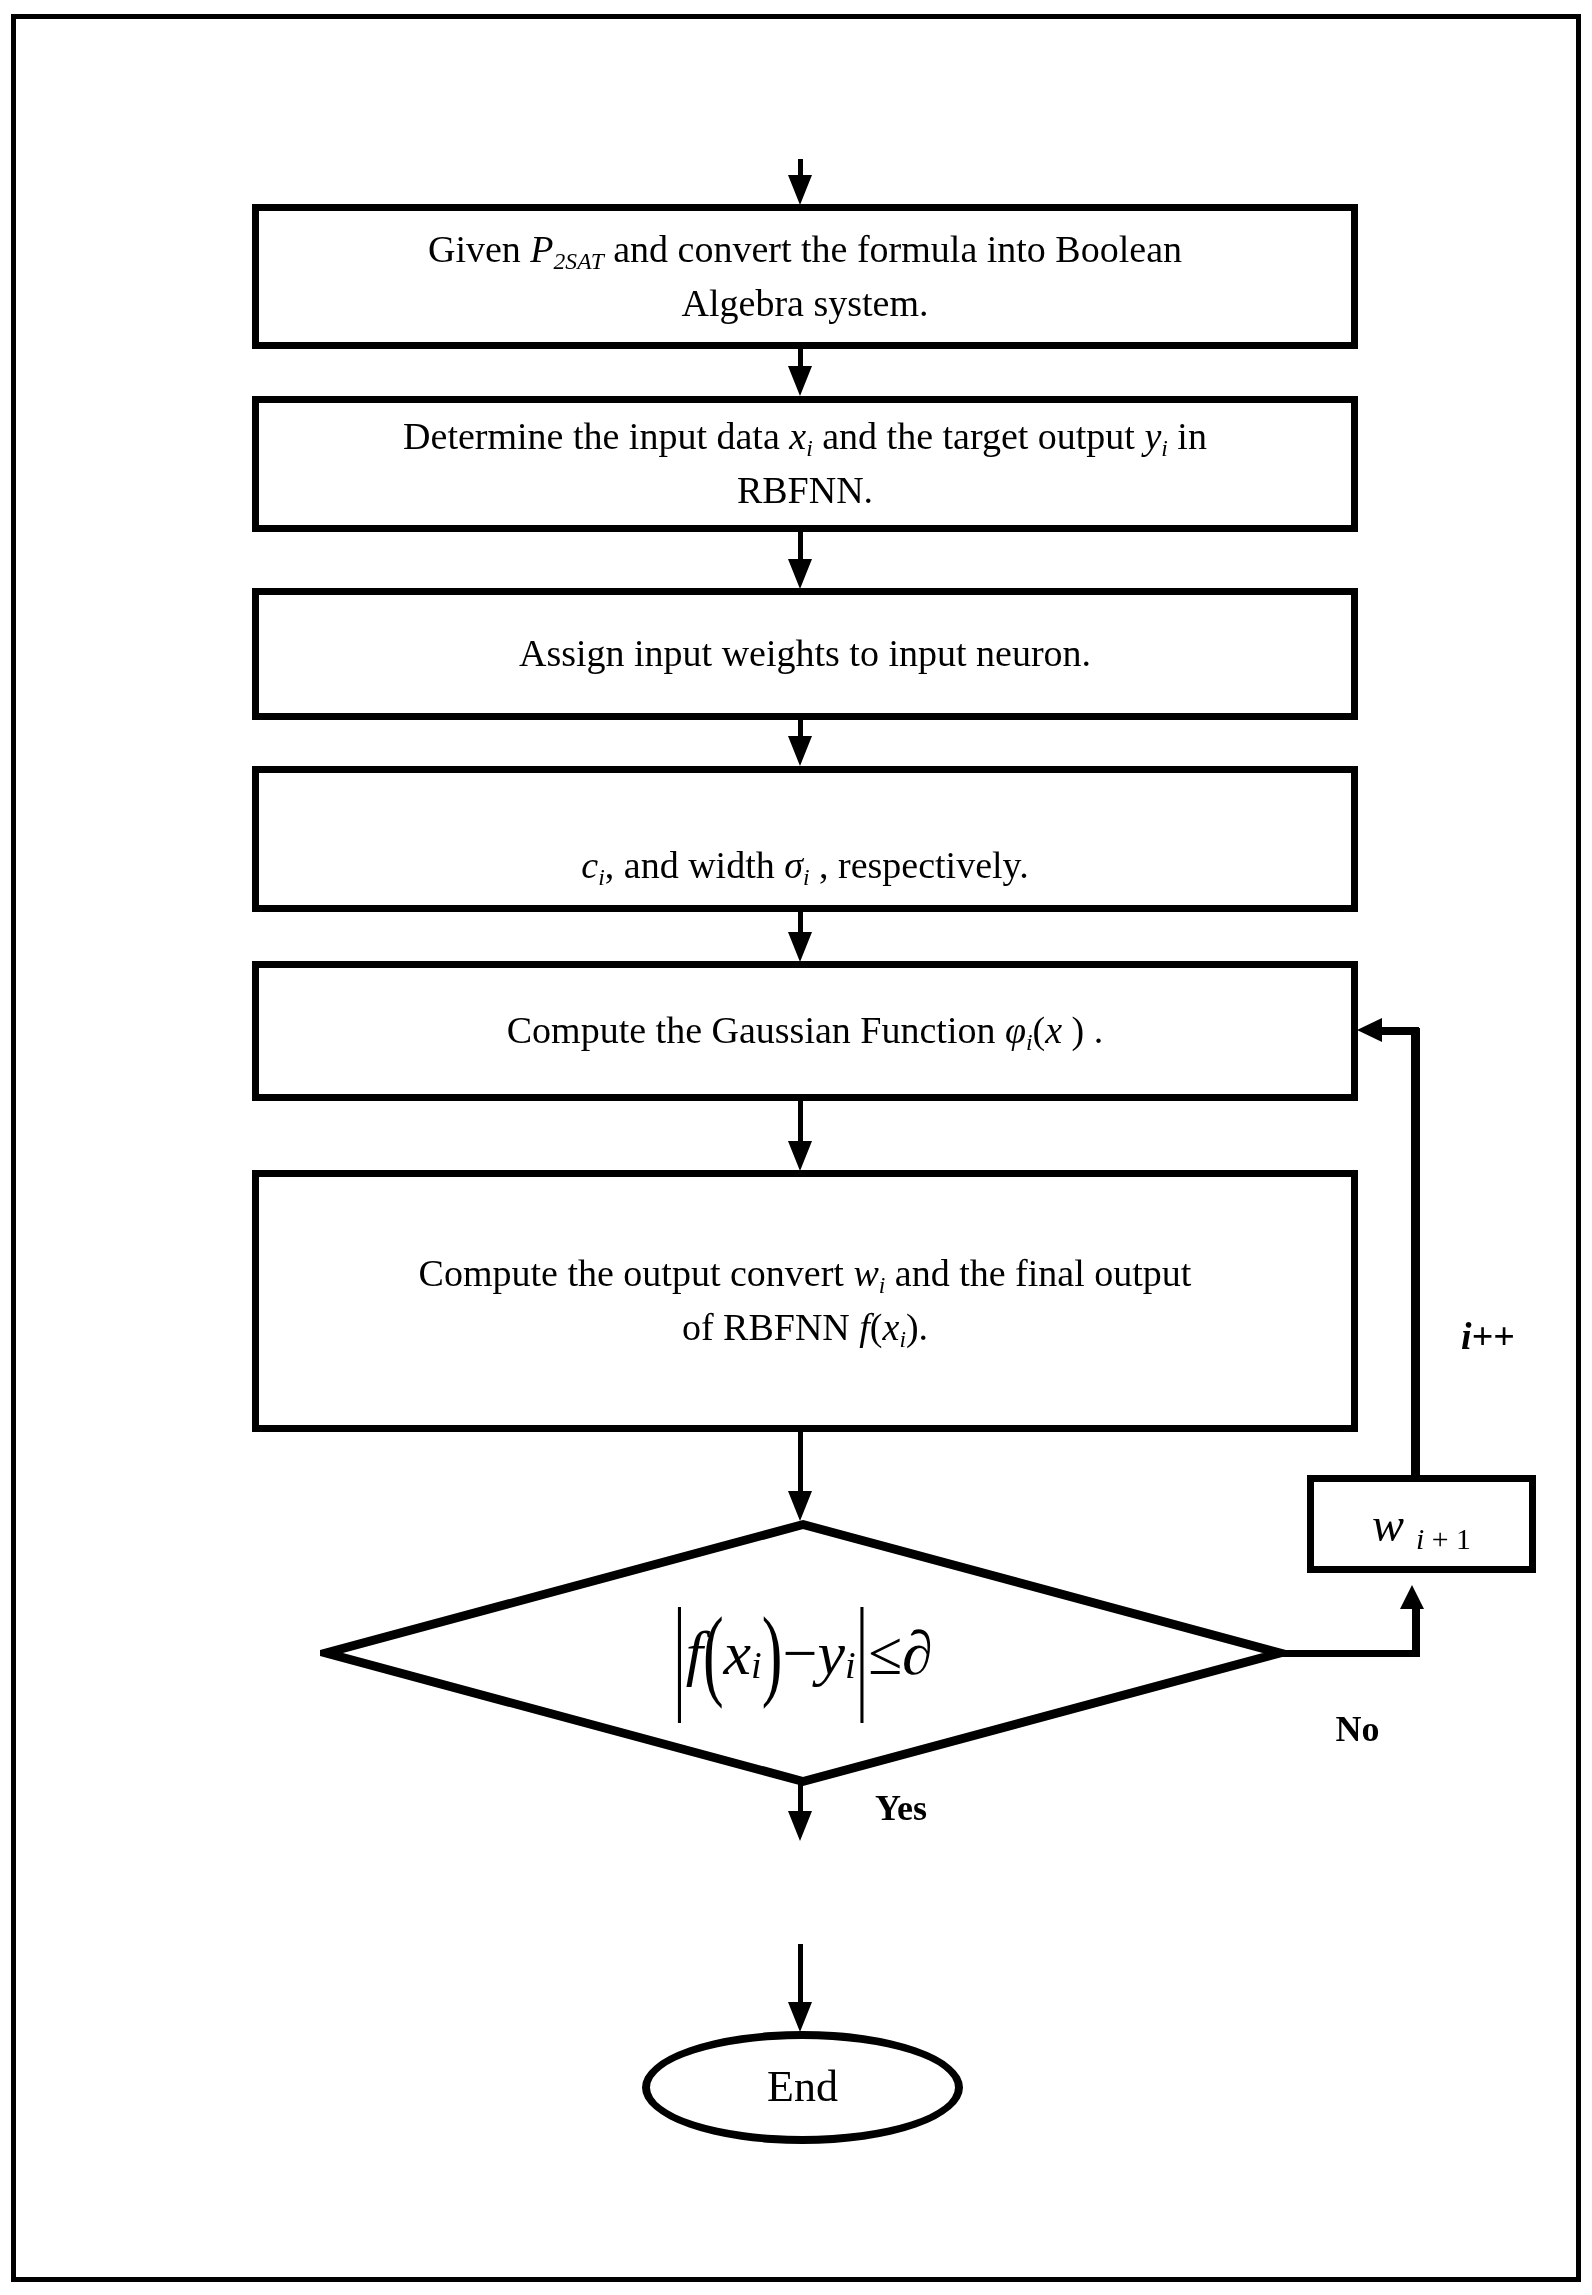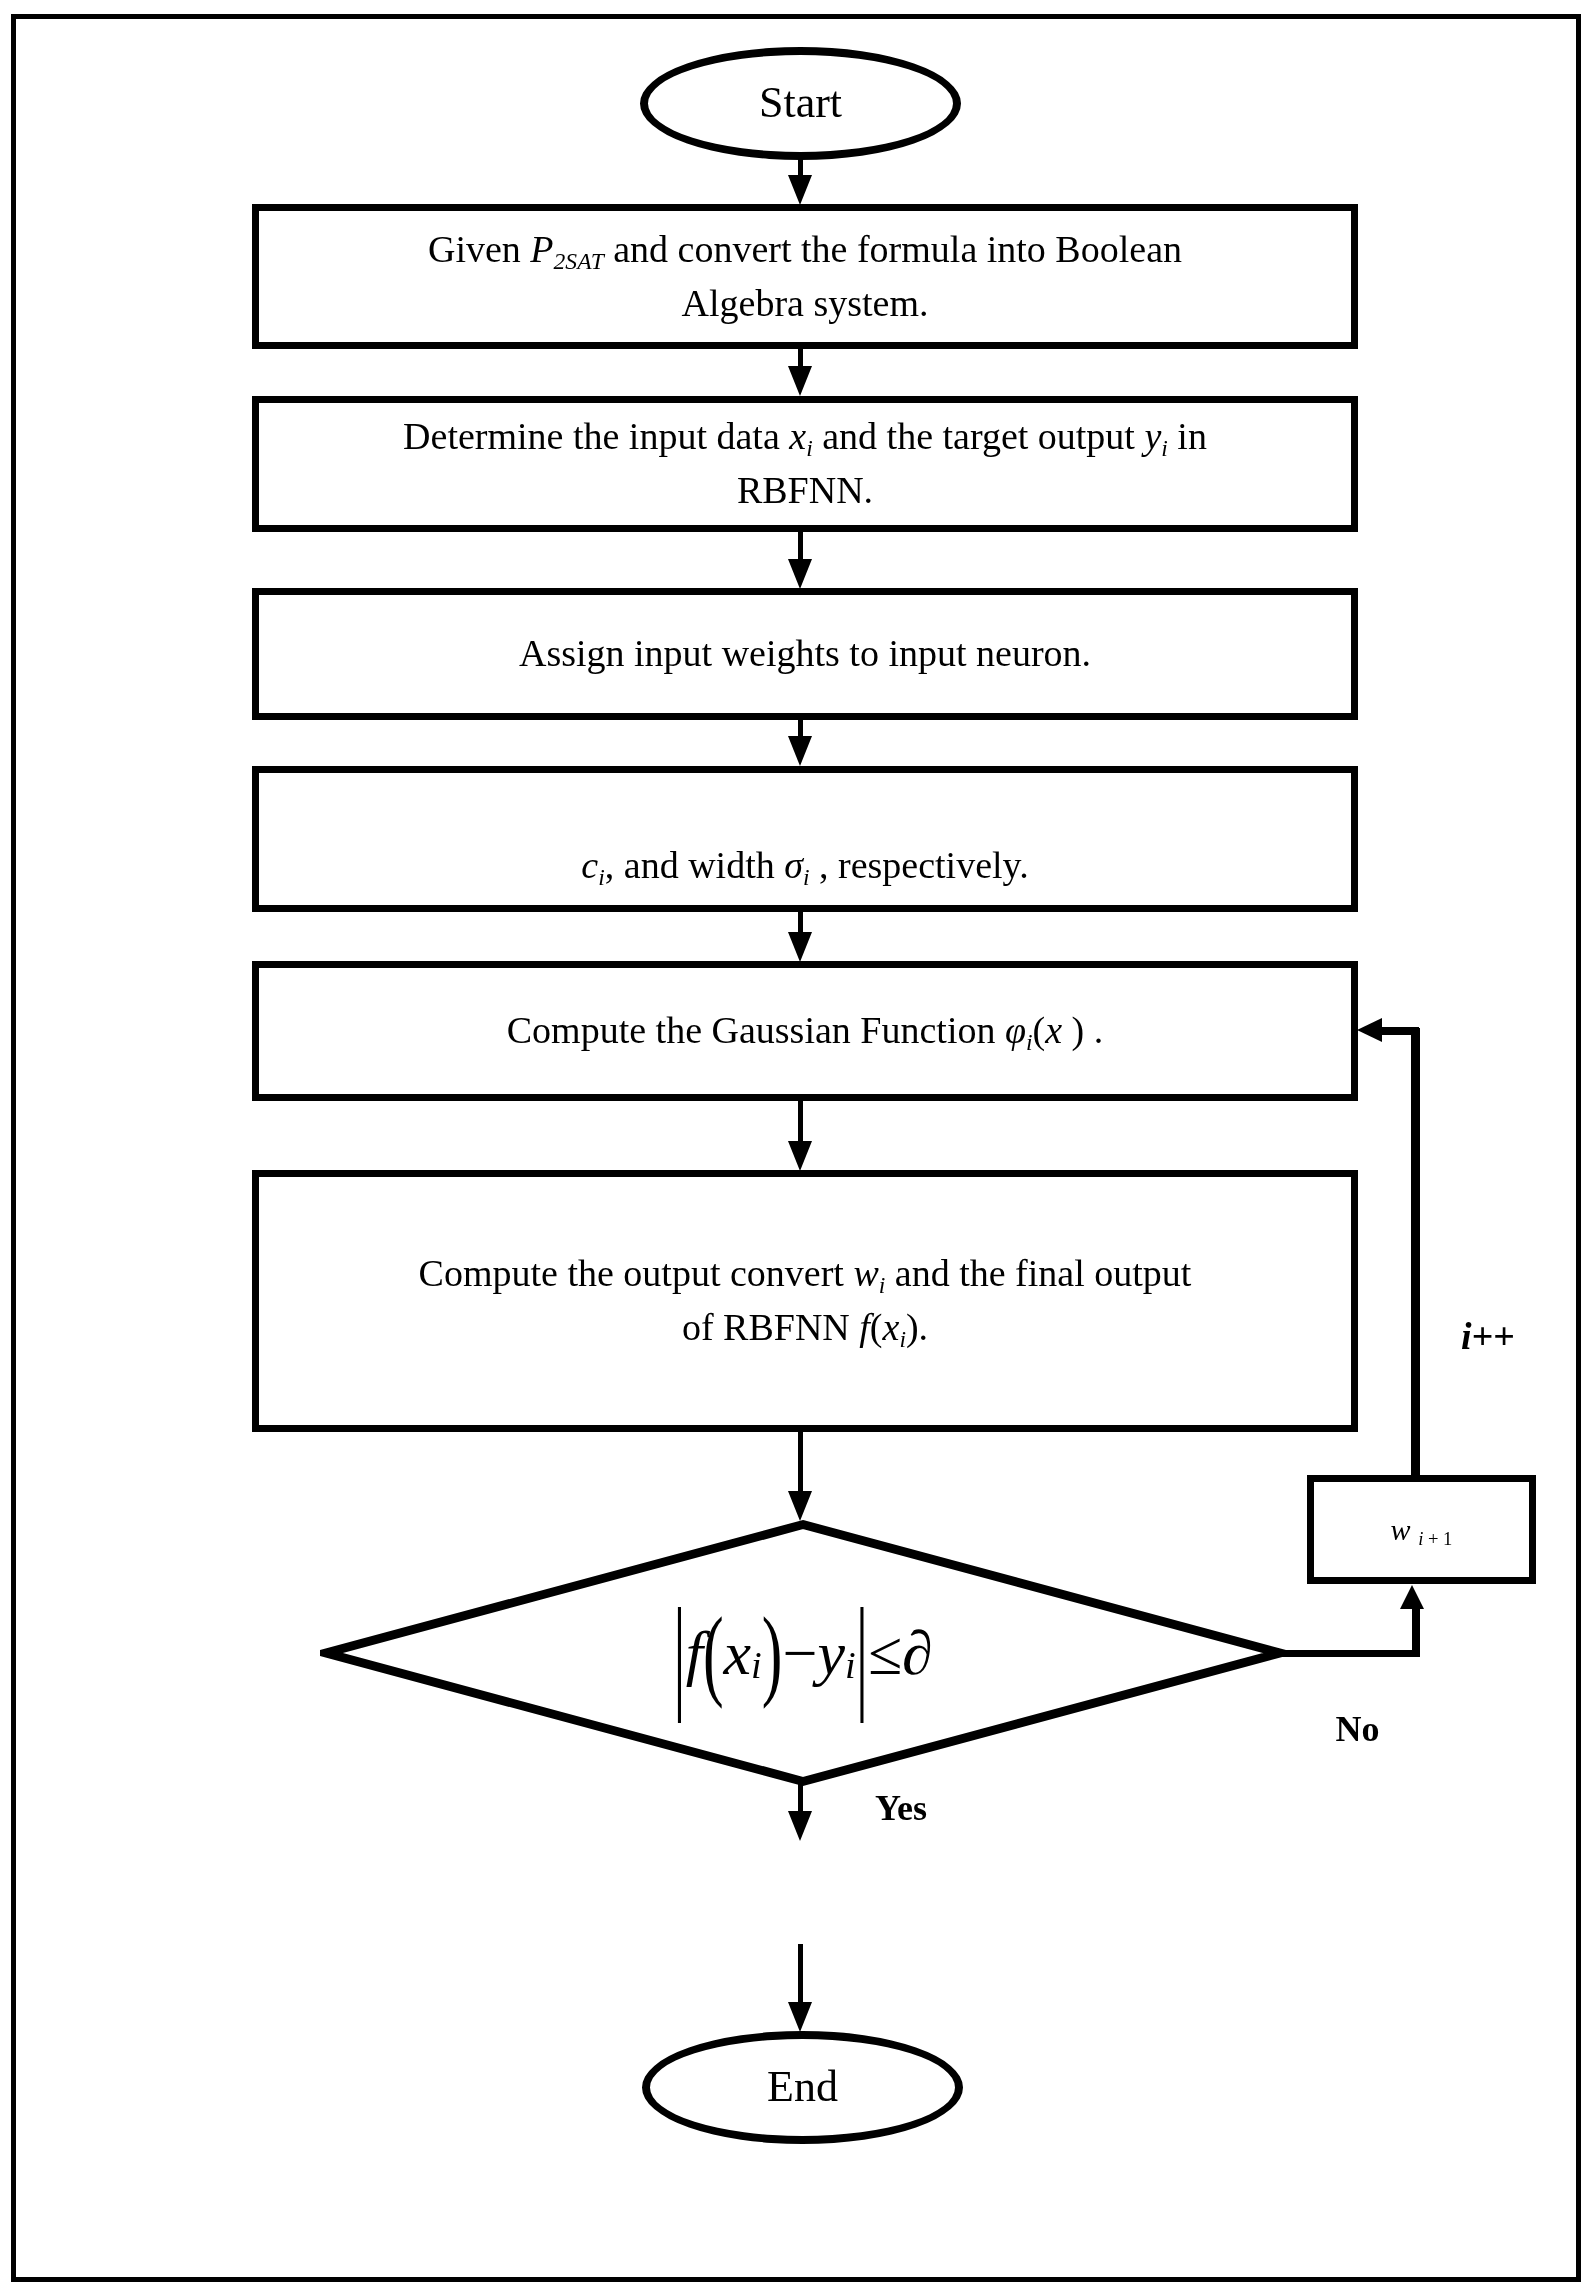--- a/index.html
+++ b/index.html
@@ -46,42 +46,39 @@
     text-align:center;
   }
   #decision-wrap{position:absolute;left:320px;top:1519px;width:966px;height:268px;}
   #decision-wrap svg{position:absolute;left:0;top:0;}
   #decision-text{
     position:absolute;left:0;top:0;width:100%;height:100%;
     display:flex;align-items:center;justify-content:center;
     font-size:62px;
   }
   #wbox{
-    position:absolute;left:1307px;top:1475px;width:229px;height:109px;
+    position:absolute;left:1307px;top:1475px;width:229px;height:98px;
     border:7.2px solid #000;background:#fff;box-sizing:border-box;
     display:flex;align-items:center;justify-content:center;
-    font-size:30px;
+    font-size:48px;
   }
   #increment-label{position:absolute;left:1430px;top:1314px;width:116px;text-align:center;font-size:38px;}
   
   .st-i{font-style:italic;}
   .st-b{font-weight:bold;}
   .st-sub{font-size:0.62em;position:relative;top:0.30em;}
   .st-st{display:inline-block;transform:scaleY(1.65);transform-origin:center;}
   .st-tall{display:inline-block;transform:scaleY(2.05);transform-origin:center;font-weight:100;}
 </style>
 </head>
 <body>
 
 <div id="canvas">
   <div id="frame"></div>
 
-  <div class="node terminator" style="left:640px;top:47px;width:321px;height:113px;">
-    <span><span>Start</span></span>
-  </div>
 
   <div class="shaft-v" style="left:798px;top:159px;height:21px;"></div>
   <div class="ah-down" style="left:788px;top:175px;"></div>
 
   <div class="node" style="left:252px;top:204px;width:1106px;height:145px;padding:0 22px;">
     <span><span>Given  </span><span class="st-i">P</span><span class="st-i st-sub">2SAT</span><span> and convert the formula into Boolean</span><br><span>Algebra system.</span></span>
   </div>
 
   <div class="shaft-v" style="left:798px;top:348px;height:23px;"></div>
   <div class="ah-down" style="left:788px;top:366px;"></div>

